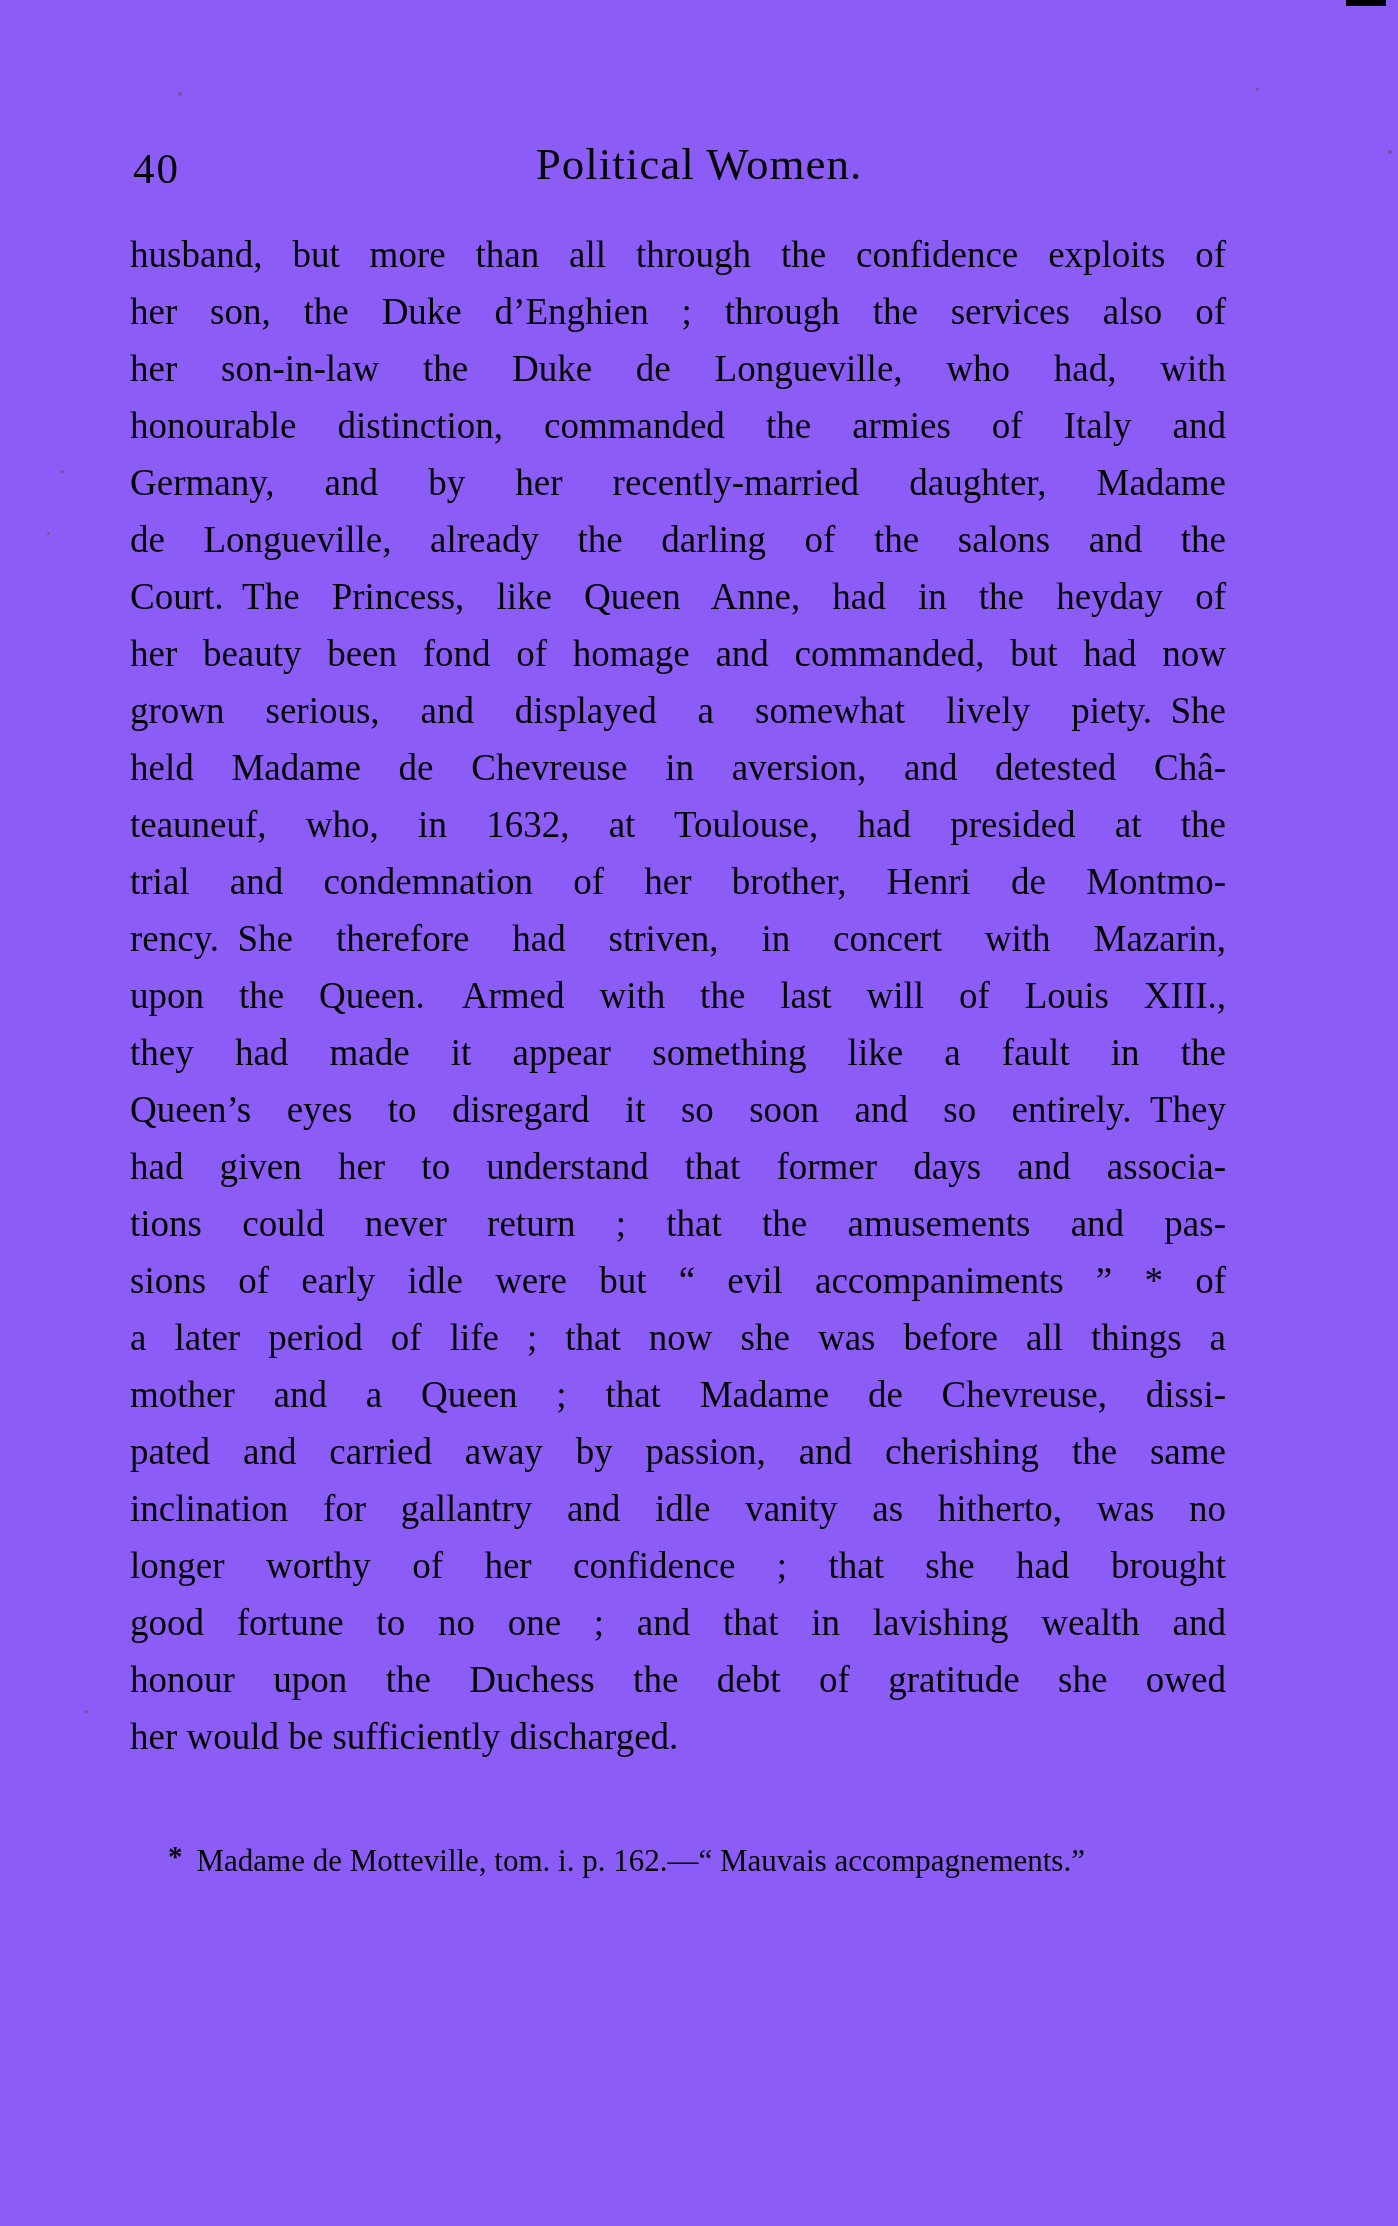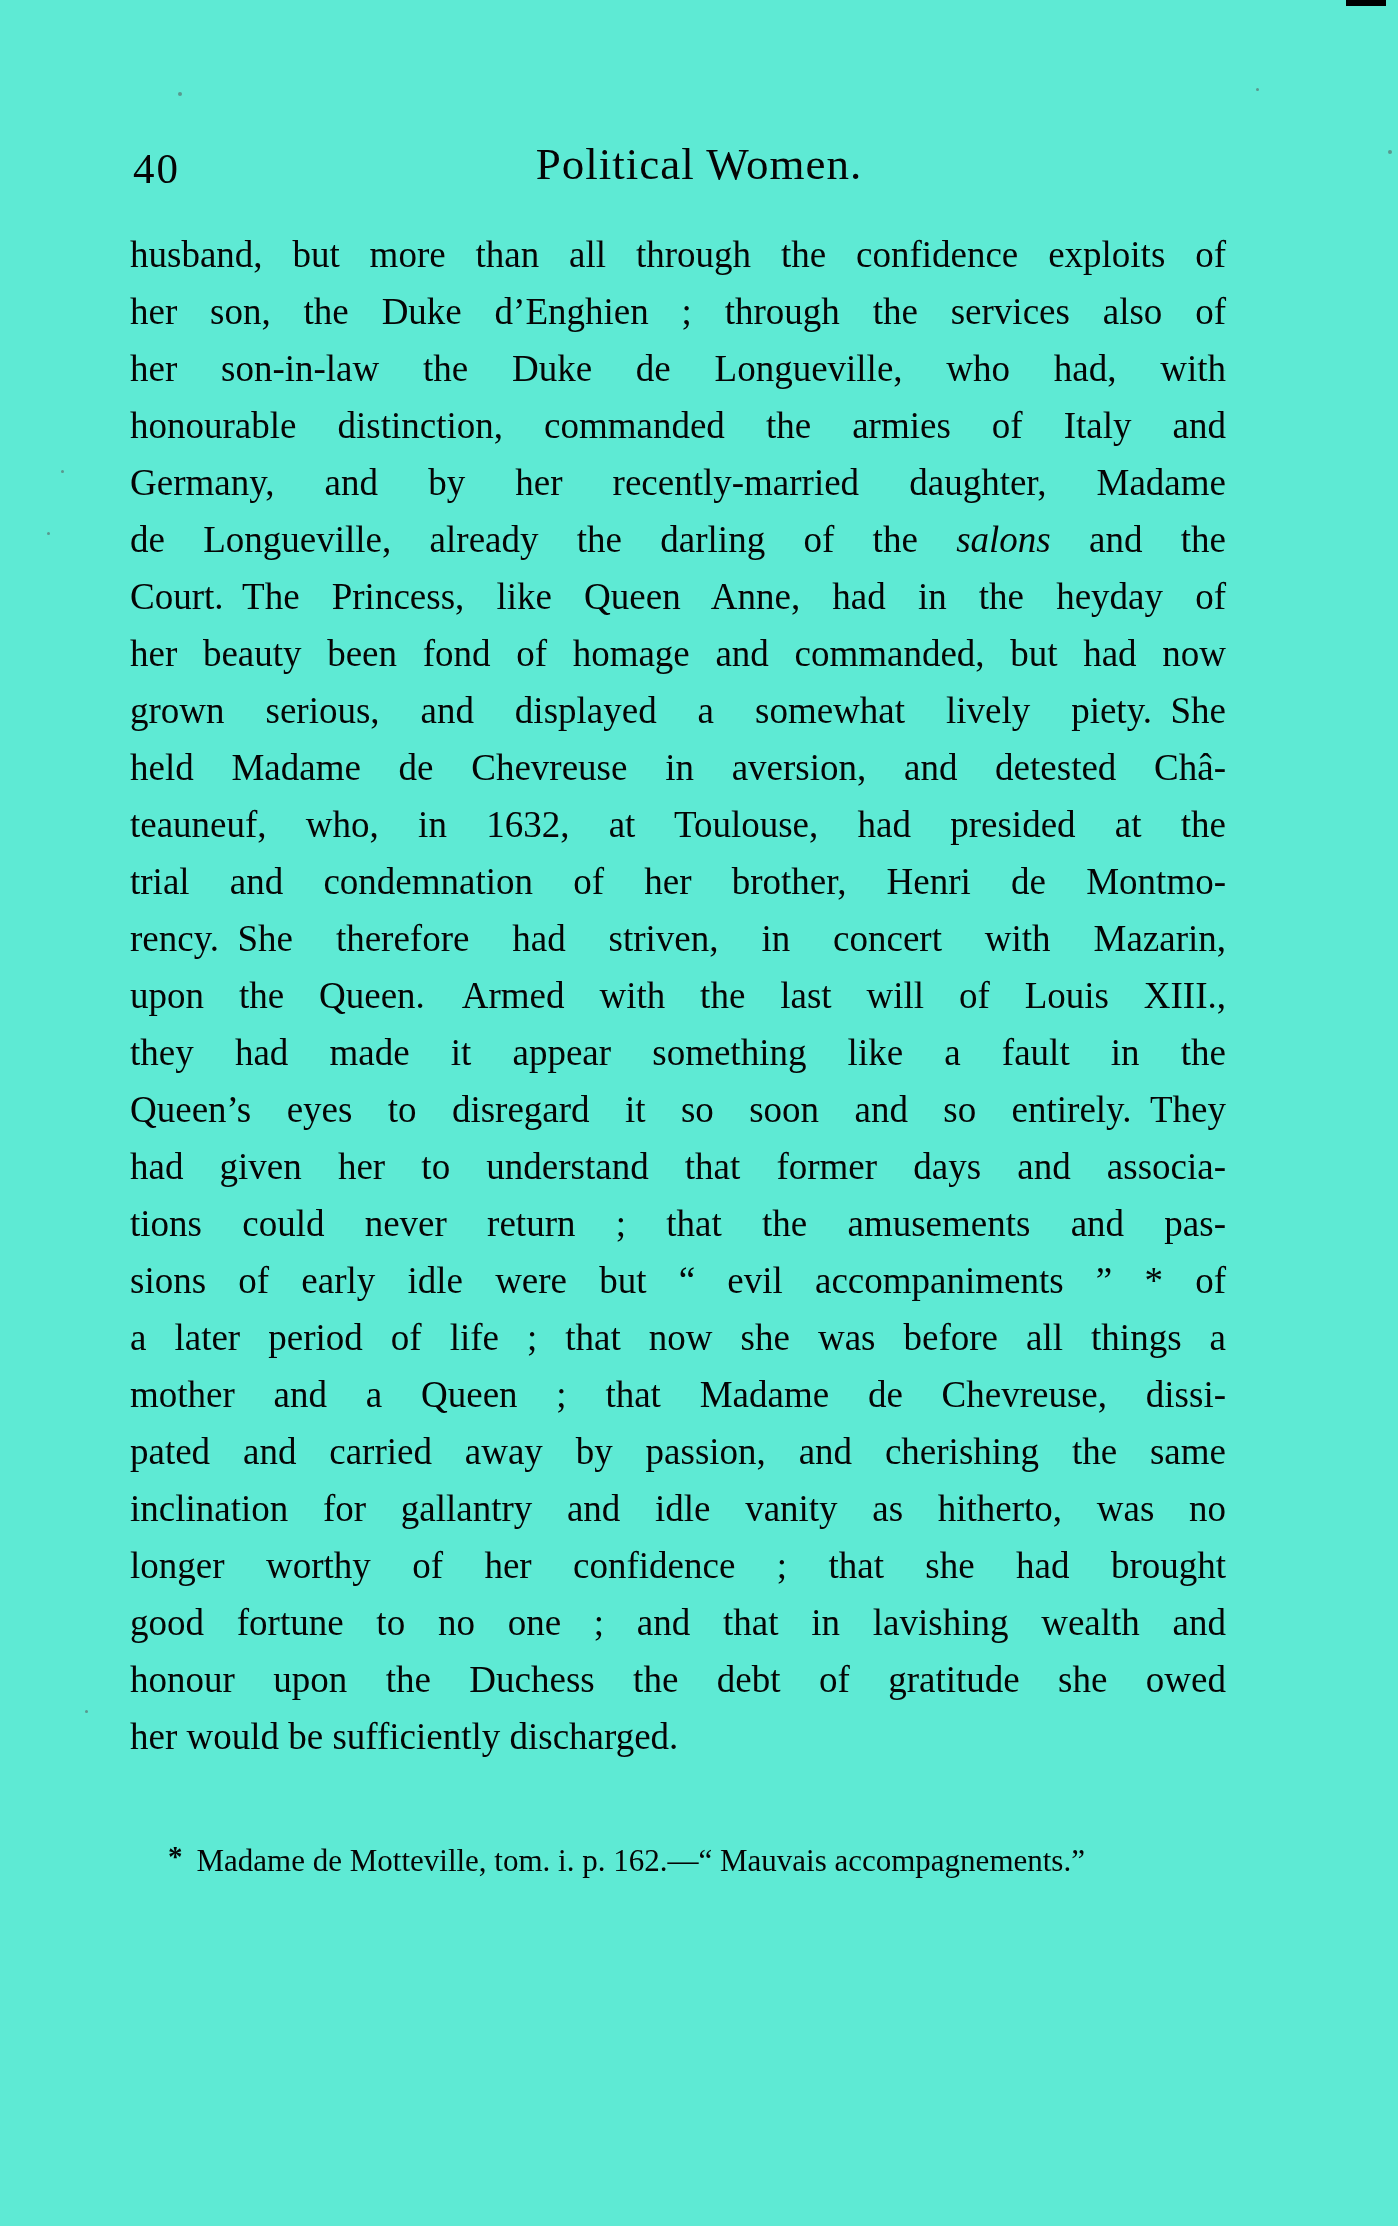--- a/index.html
+++ b/index.html
@@ -1,21 +1,21 @@
 <!DOCTYPE html>
 <html><head>
 <meta charset="utf-8">
 <style>
   * { margin: 0; padding: 0; box-sizing: border-box; }
   html, body { background: #ffffff; }
   .page {
     position: relative;
     width: 1398px;
     height: 2226px;
-    background: #5eead4;
+    background: #8b5cf6;
     font-family: "Liberation Serif", serif;
     color: #050505;
     overflow: hidden;
   }
   
   .artifact-bar {
     position: absolute;
     left: 1346px; top: 0;
     width: 40px; height: 6px;
     background: #000;
@@ -59,21 +59,21 @@
     height: 57px;
     line-height: 57px;
     text-align: justify;
     text-align-last: justify;
     text-justify: inter-word;
     white-space: normal;
   }
   .line.last {
     text-align-last: left;
   }
-  .italic { font-style: italic; }
+  .italic { }
   
   .footnote {
     position: absolute;
     left: 130px; top: 1840px;
     width: 1120px;
     font-size: 31px;
     line-height: 42px;
   }
   .fn-marker {
     display: inline-block;

